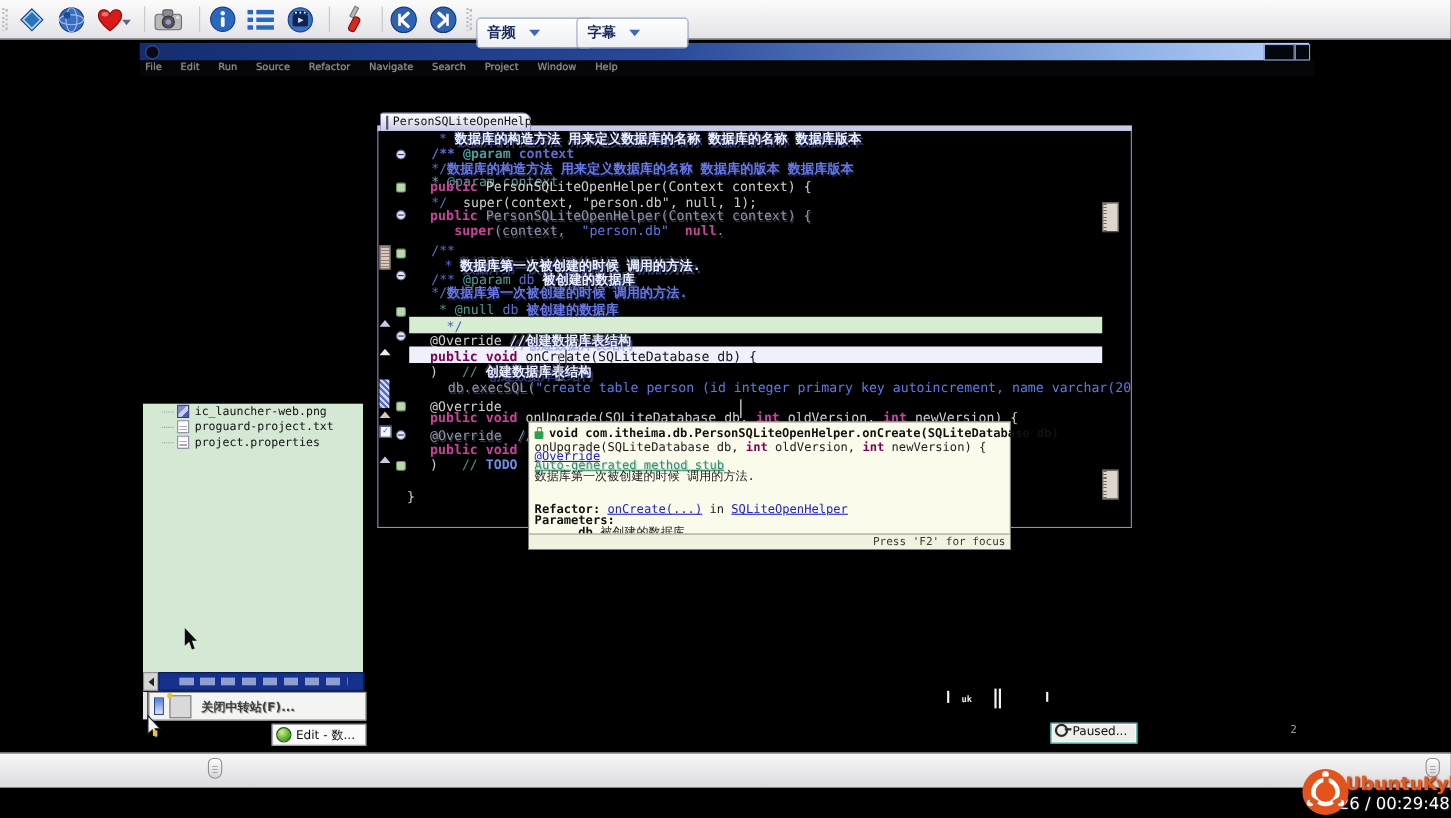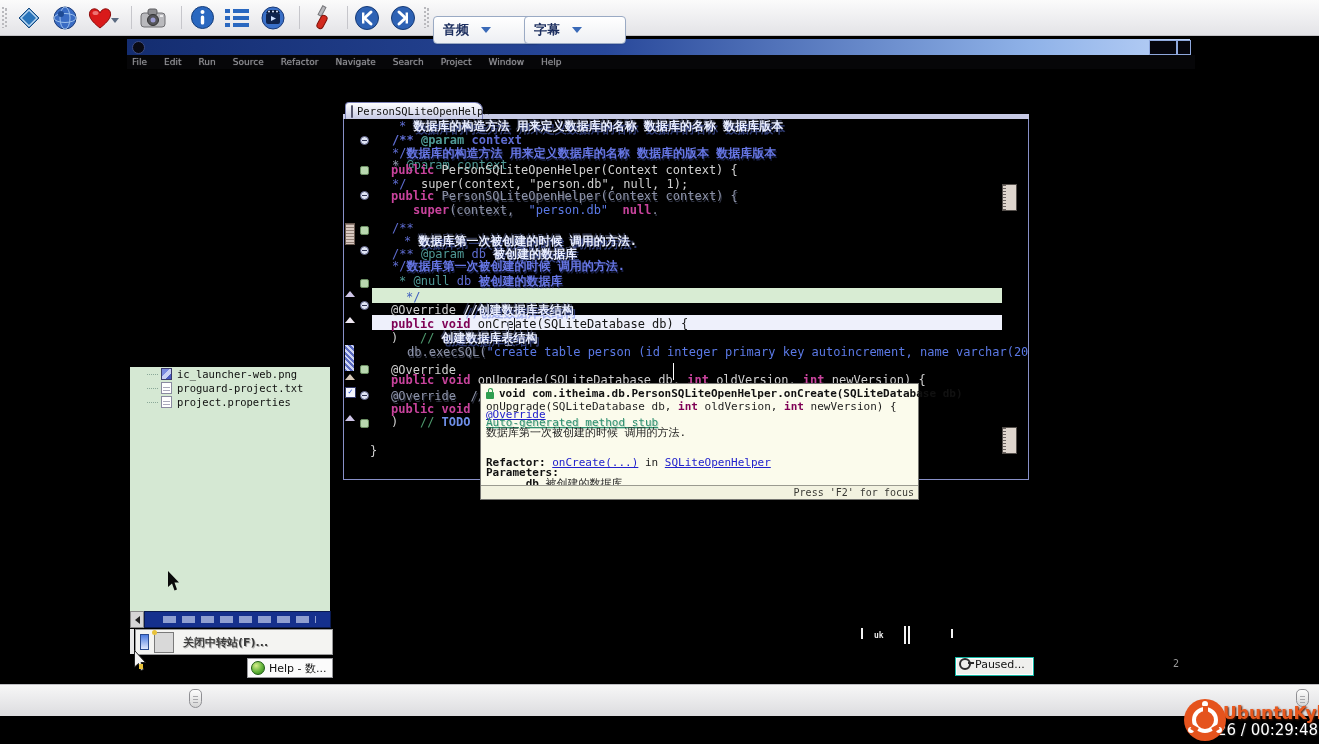--- a/index.html
+++ b/index.html
@@ -413,21 +413,21 @@
   <span class="sq-icon"></span>
   <span class="ctx-label">关闭中转站(F)...</span>
 </div>
 <svg class="cursor-white" style="left:133px;top:650px" width="15" height="23" viewBox="0 0 15 23">
   <path d="M1.5 0.5 L1.5 17 L5.5 13.5 L8 20.5 L10.5 19.5 L8 12.5 L12.5 12.5 Z" fill="#f4f4f4" stroke="#222" stroke-width="1"></path>
   <rect x="6" y="14" width="4" height="5" fill="#e8c23a"></rect>
 </svg>
 
 <div class="task-btn">
   <span class="orb"></span>
-  <span>Help - 数...</span>
+  <span>Edit - 数...</span>
 </div>
 
 <div class="paused">
   <span class="key-icon"></span>
   <span>Paused...</span>
 </div>
 <div class="art" style="left:861px;top:628px;width:2px;height:11px"></div>
 <span class="art-text" style="left:874px;top:631px">uk</span>
 <div class="art" style="left:904px;top:626px;width:2px;height:18px"></div>
 <div class="art" style="left:908px;top:626px;width:2px;height:18px"></div>

